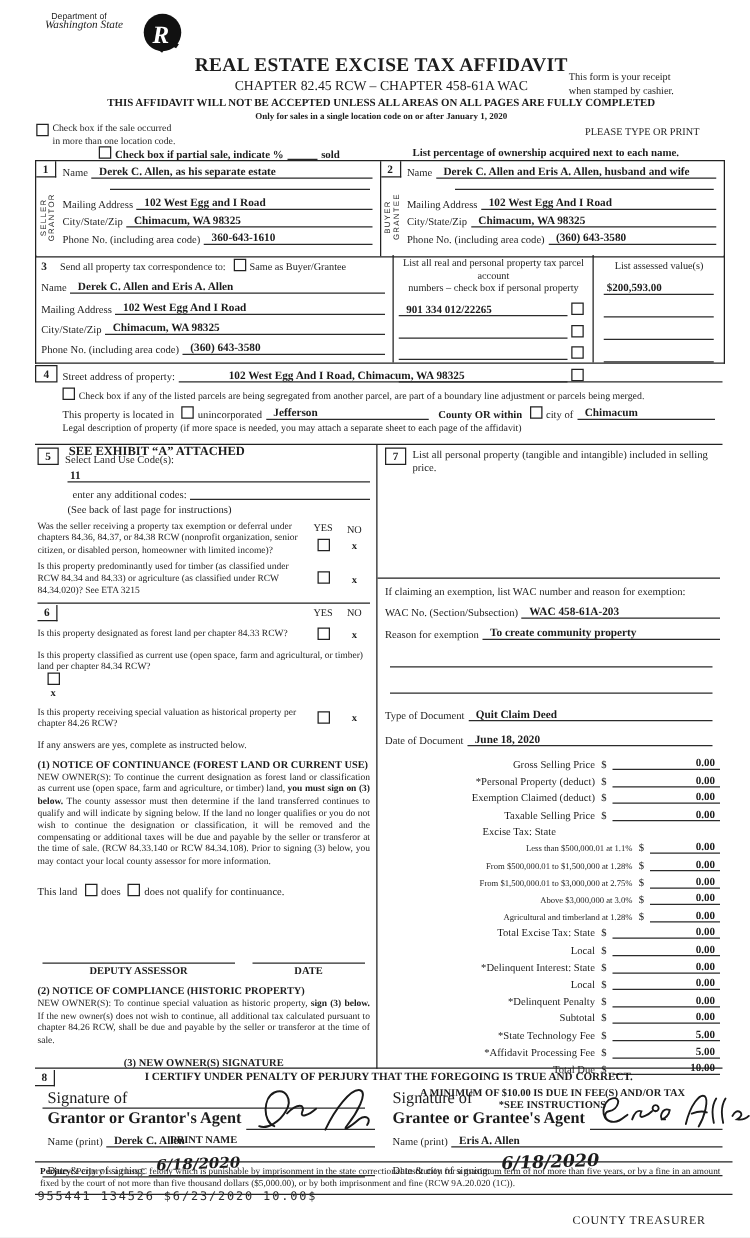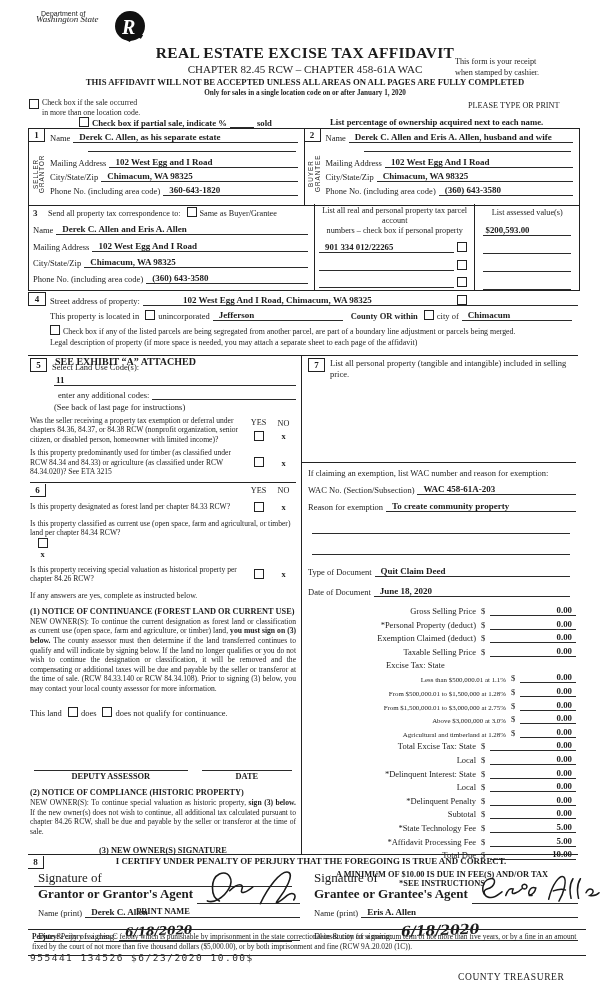--- a/index.html
+++ b/index.html
@@ -159,21 +159,21 @@
       <div class="frow" style="margin-top:5px;">
         <span class="lbl">Mailing Address</span>
         <span class="fill flex1">102 West Egg and I Road</span>
       </div>
       <div class="frow">
         <span class="lbl">City/State/Zip</span>
         <span class="fill flex1">Chimacum, WA 98325</span>
       </div>
       <div class="frow">
         <span class="lbl">Phone No. (including area code)</span>
-        <span class="fill flex1">360-643-1820</span>
+        <span class="fill flex1">360-643-1610</span>
       </div>
     </div>
     <div class="half">
       <div class="numcell corner">2</div>
       <div class="sidelabel">
         <span class="vword">BUYER</span>
         <span class="vword">GRANTEE</span>
       </div>
       <div class="frow" style="margin-top:1px;">
         <span class="lbl">Name</span>
@@ -251,35 +251,35 @@
         <div class="arow"></div>
       </div>
     </div>
   </div>
 
   <div class="abs" style="left:28px; top:292px; width:550px;">
     <div class="s4row">
       <span class="numbox">4</span>
       <span class="lbl">Street address of property:</span>
       <span class="fill flex1" style="padding-left:40px;">102 West Egg And I Road, Chimacum, WA  98325</span>
+    </div>
+    <div class="s4row" style="margin-left:22px; margin-top:4px; font-size:7.9px;">
+      <span class="cb" style="margin-left:0;"></span>
+      <span>Check box if any of the listed parcels are being segregated from another parcel, are part of a boundary line adjustment or parcels being merged.</span>
     </div>
     <div class="s4row" style="margin-left:22px; margin-top:3.5px;">
       <span class="lbl">This property is located in</span>
       <span class="cb"></span>
       <span class="lbl">unincorporated</span>
       <span class="fill" style="width:120px;">Jefferson</span>
       <span class="lbl b" style="padding-left:8px;">County OR  within</span>
       <span class="cb"></span>
       <span class="lbl">city of</span>
       <span class="fill" style="width:100px;">Chimacum</span>
     </div>
-    <div class="s4row" style="margin-left:22px; margin-top:4px; font-size:7.9px;">
-      <span class="cb" style="margin-left:0;"></span>
-      <span>Check box if any of the listed parcels are being segregated from another parcel, are part of a boundary line adjustment or parcels being merged.</span>
-    </div>
     <div style="margin-left:22px; margin-top:2.5px; font-size:7.9px;">Legal description of property (if more space is needed, you may attach a separate sheet to each page of the affidavit)</div>
     <div class="b" style="margin-left:27px; margin-top:9px; font-size:10px;">SEE EXHIBIT “A” ATTACHED</div>
   </div>
 
   <div class="abs" id="cols" style="left:28px; top:355px; width:550px; height:499px;">
 
     <div class="colL">
       <div class="row">
         <span class="numcell" style="border:1px solid #222;">5</span>
         <span class="lbl" style="padding-left:5px;">Select Land Use Code(s):</span>

